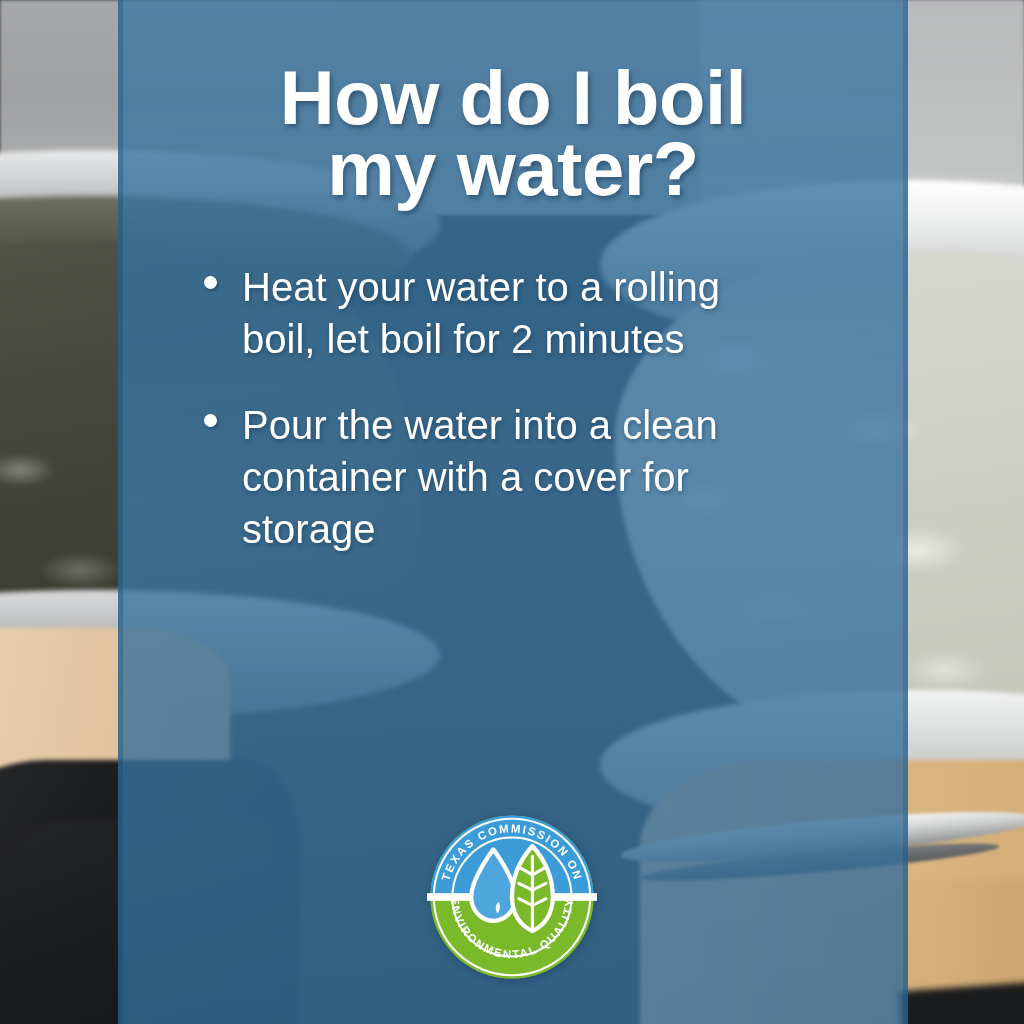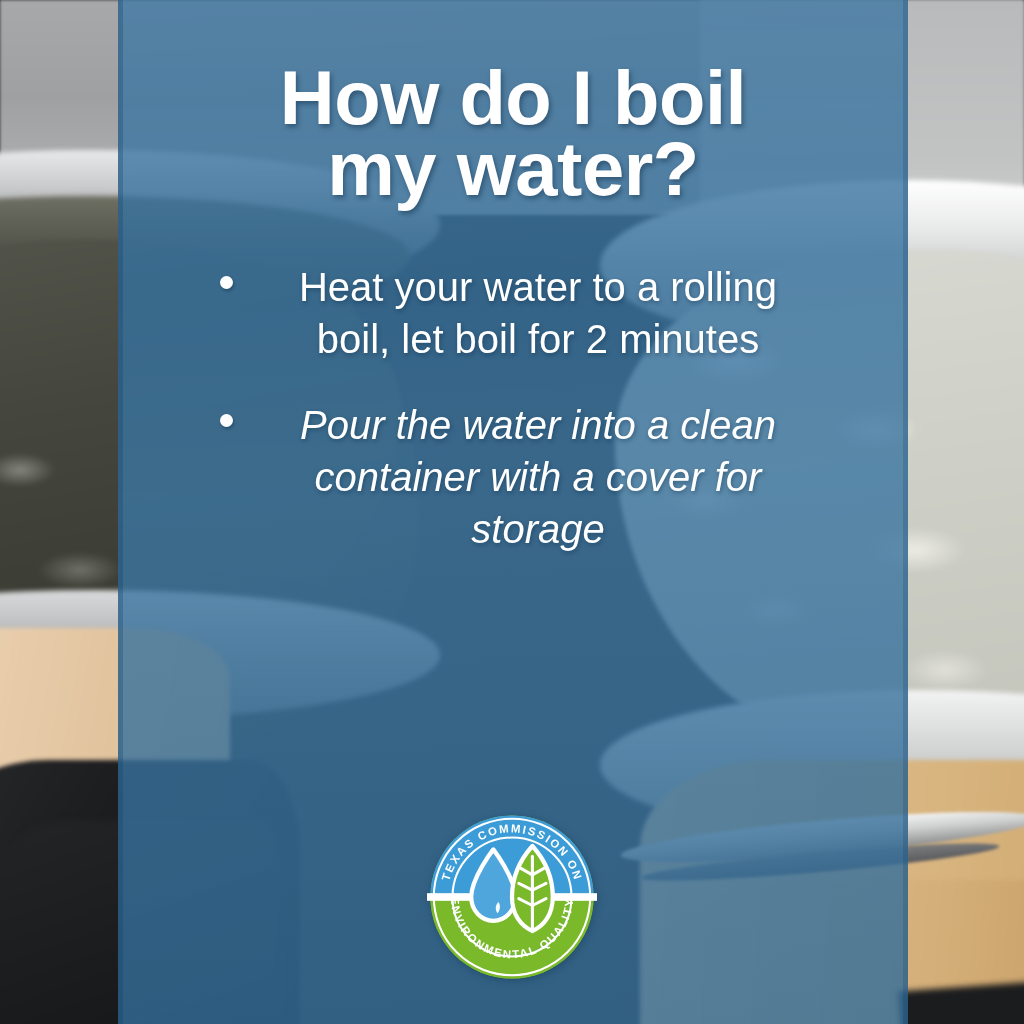--- a/index.html
+++ b/index.html
@@ -178,35 +178,34 @@
     font-size:76px;
     line-height:0.94;
     font-weight:700;
     letter-spacing:-0.5px;
     text-shadow:2px 3px 5px rgba(10,40,66,.45);
     padding:0 40px;
     white-space:pre-line;
   }
 
   .bullets{
-    margin:56px 0 0 16px;
+    margin:56px 0 0 0;
     padding:0 40px 0 124px;
     list-style:none;
     color:#ffffff;
-    text-align:center;
   }
   .bullet{
     position:relative;
     font-size:40px;
     line-height:1.30;
     margin-bottom:34px;
     text-shadow:1px 2px 4px rgba(10,40,66,.42);
     max-width:560px;
   }
-  .bullet:last-child{margin-bottom:0;font-style:italic;}
+  .bullet:last-child{margin-bottom:0;}
   .bullet-dot{
     position:absolute;left:-38px;top:15px;
     width:13px;height:13px;border-radius:50%;
     background:#ffffff;
     box-shadow:1px 2px 3px rgba(10,40,66,.40);
   }
 
   
   .seal-wrap{
     position:absolute;left:0;right:0;top:812px;

